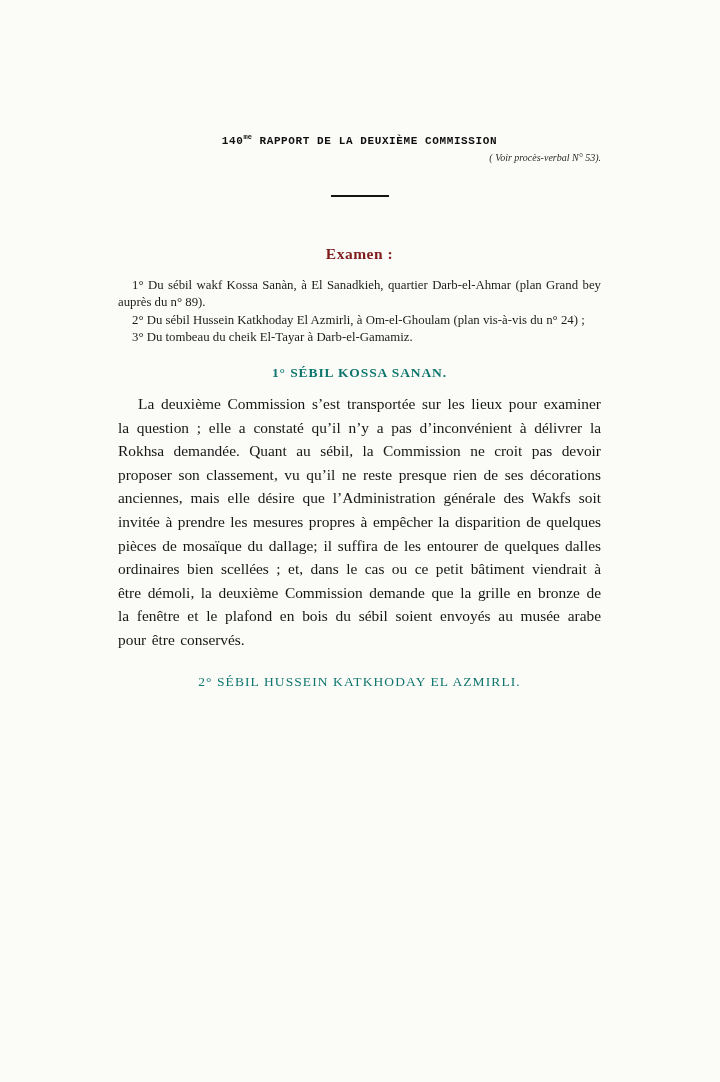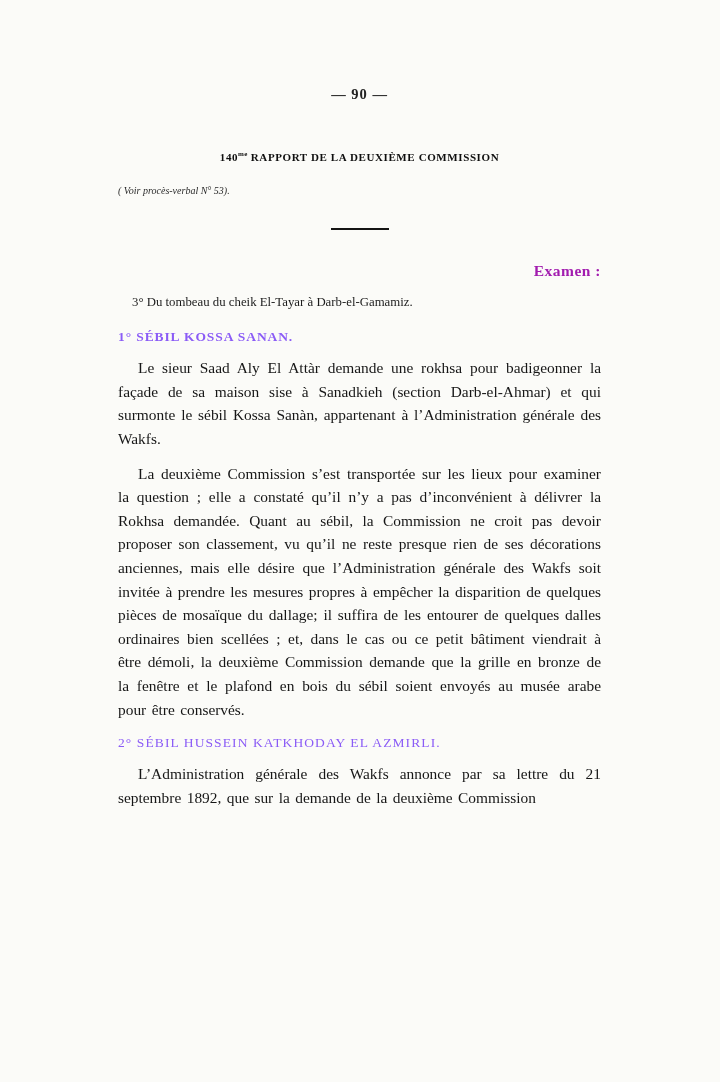--- a/index.html
+++ b/index.html
@@ -26,102 +26,102 @@
     letter-spacing: 1px;
     color: #222;
   }
   .report-title {
     text-align: center;
     margin-top: 47px;
     font-size: 11px;
     font-weight: bold;
     letter-spacing: 0.6px;
     color: #0f0f0f;
+    font-family: Liberation Mono, monospace;
   }
   .report-title sup {
     font-size: 7px;
     letter-spacing: 0.2px;
   }
   .report-subtitle {
-    text-align: left;
-    margin-top: 22px;
+    text-align: right;
+    margin-top: 5px;
     font-size: 10px;
     font-style: italic;
     color: #2a2a2a;
   }
   .title-rule {
     width: 58px;
     border: none;
     border-top: 2.2px solid #141414;
     margin: 32px auto 0 auto;
   }
   .examen-heading {
-    text-align: right;
-    margin-top: 32px;
+    text-align: center;
+    margin-top: 48px;
     font-size: 15.5px;
     font-weight: bold;
     letter-spacing: 0.5px;
-    color: #a21caf;
+    color: #7f1d1d;
   }
   .examen-list {
     margin-top: 14px;
     font-size: 12.8px;
     line-height: 17.6px;
     color: #1c1c1c;
   }
   .examen-list p {
     margin: 0;
     text-indent: 14px;
     text-align: justify;
   }
   .section-heading {
-    text-align: left;
+    text-align: center;
     font-size: 13.5px;
     font-weight: bold;
     letter-spacing: 0.9px;
-    color: #8b5cf6;
+    color: #0f766e;
     margin: 18px 0 0 0;
   }
   .section-heading.light {
     font-weight: normal;
     letter-spacing: 1.1px;
-    margin-top: 14px;
+    margin-top: 22px;
   }
   .body-para {
     font-size: 15.4px;
     line-height: 23.6px;
     text-align: justify;
     text-indent: 20px;
     margin: 11px 0 0 0;
     word-spacing: 1.6px;
     color: #161616;
   }
 </style>
 </head>
 <body>
 
 <div class="page">
 
-  <div class="page-number">— 90 —</div>
 
   <div class="report-title"><span>140</span><sup>me</sup><span> RAPPORT DE LA DEUXIÈME COMMISSION</span></div>
 
   <div class="report-subtitle">( Voir procès-verbal N° 53).</div>
 
   <hr class="title-rule">
 
   <div class="examen-heading">Examen :</div>
 
   <div class="examen-list">
+    <p>1° Du sébil wakf Kossa Sanàn, à El Sanadkieh, quartier Darb-el-Ahmar (plan Grand bey auprès du n° 89).</p>
+    <p>2° Du sébil Hussein Katkhoday El Azmirli, à Om-el-Ghoulam (plan vis-à-vis du n° 24) ;</p>
     <p>3° Du tombeau du cheik El-Tayar à Darb-el-Gamamiz.</p>
   </div>
 
   <h3 class="section-heading">1° SÉBIL KOSSA SANAN.</h3>
 
-  <p class="body-para">Le sieur Saad Aly El Attàr demande une rokhsa pour badigeonner la façade de sa maison sise à Sanadkieh (section Darb-el-Ahmar) et qui surmonte le sébil Kossa Sanàn, appartenant à l’Administration générale des Wakfs.</p>
 
   <p class="body-para">La deuxième Commission s’est transportée sur les lieux pour examiner la question ; elle a constaté qu’il n’y a pas d’inconvénient à délivrer la Rokhsa demandée. Quant au sébil, la Commission ne croit pas devoir proposer son classement, vu qu’il ne reste presque rien de ses décorations anciennes, mais elle désire que l’Administration générale des Wakfs soit invitée à prendre les mesures propres à empêcher la disparition de quelques pièces de mosaïque du dallage; il suffira de les entourer de quelques dalles ordinaires bien scellées ; et, dans le cas ou ce petit bâtiment viendrait à être démoli, la deuxième Commission demande que la grille en bronze de la fenêtre et le plafond en bois du sébil soient envoyés au musée arabe pour être conservés.</p>
 
   <h3 class="section-heading light">2° SÉBIL HUSSEIN KATKHODAY EL AZMIRLI.</h3>
 
-  <p class="body-para">L’Administration générale des Wakfs annonce par sa lettre du 21 septembre 1892, que sur la demande de la deuxième Commission</p>
 
 </div>
 
 </body></html>

